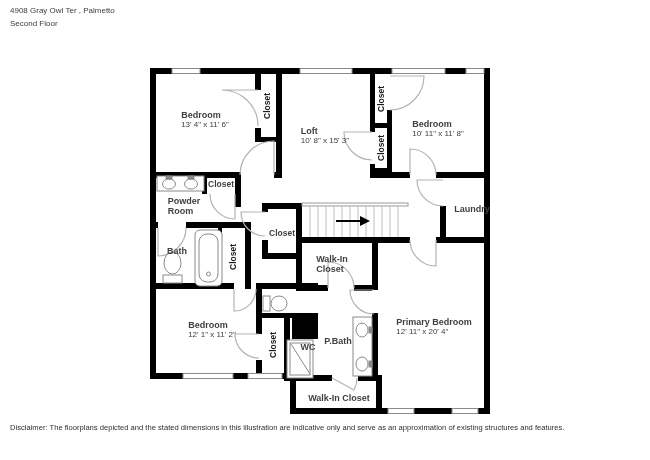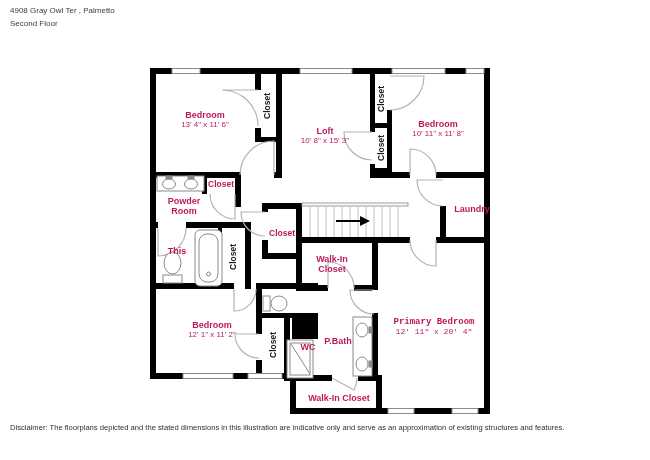--- a/index.html
+++ b/index.html
@@ -4,21 +4,21 @@
 <style>
   html,body{margin:0;padding:0;background:#fff;}
   .screen{
     position:relative;width:650px;height:460px;background:#ffffff;
     font-family:"Liberation Sans", sans-serif;overflow:hidden;
   }
   .hdr{position:absolute;left:10px;top:7px;font-size:8px;line-height:8px;color:#3c3c3c;}
   .hdr div{margin-bottom:5px;}
   .disc{position:absolute;left:10px;top:421px;font-size:7.6px;line-height:13px;color:#2e2e2e;width:636px;}
   .plan{position:absolute;left:0;top:0;width:650px;height:460px;}
-  .lbl{position:absolute;transform:translate(-50%,-50%);text-align:center;color:#be185d;white-space:nowrap;}
+  .lbl{position:absolute;transform:translate(-50%,-50%);color:#404040;white-space:nowrap;}
   .vlbl{position:absolute;transform:translate(-50%,-50%) rotate(-90deg);text-align:center;color:#1a1a1a;white-space:nowrap;}
   .rn{font-size:9px;font-weight:bold;line-height:10px;}
   .rd{font-size:8px;line-height:10px;}
   .cl{font-size:8.5px;font-weight:bold;}
 </style>
 </head>
 <body>
 
 <div class="screen">
 
@@ -200,21 +200,21 @@
     <div class="rn">Bedroom</div>
     <div class="rd">10' 11" x 11' 8"</div>
   </div>
 
   <div class="lbl cl" style="left:221px;top:184px;">Closet</div>
   <div class="lbl" style="left:184px;top:206px;">
     <div class="rn">Powder</div>
     <div class="rn">Room</div>
   </div>
 
-  <div class="lbl rn" style="left:177px;top:251px;">This</div>
+  <div class="lbl rn" style="left:177px;top:251px;">Bath</div>
   <div class="vlbl cl" style="left:233px;top:257px;">Closet</div>
   <div class="lbl cl" style="left:282px;top:233px;">Closet</div>
 
   <div class="lbl rn" style="left:472px;top:209px;">Laundry</div>
 
   <div class="lbl" style="left:332px;top:264px;">
     <div class="rn">Walk-In</div>
     <div class="rn">Closet</div>
   </div>
 
@@ -223,21 +223,21 @@
   <div class="lbl" style="left:212px;top:330px;">
     <div class="rn">Bedroom</div>
     <div class="rd">12' 1" x 11' 2"</div>
   </div>
   <div class="vlbl cl" style="left:273px;top:345px;">Closet</div>
 
   <div class="lbl rn" style="left:338px;top:341px;">P.Bath</div>
 
   <div class="lbl rn" style="left:339px;top:398px;">Walk-In Closet</div>
 
-  <div class="lbl" style="left:434px;top:327px;font-family:Liberation Mono, monospace;">
+  <div class="lbl" style="left:434px;top:327px;">
     <div class="rn">Primary Bedroom</div>
     <div class="rd">12' 11" x 20' 4"</div>
   </div>
 
   <div class="disc">
     <div>Disclaimer: The floorplans depicted and the stated dimensions in this illustration are indicative only and serve as an approximation of existing structures and features.</div>
   </div>
 
 </div>
 

